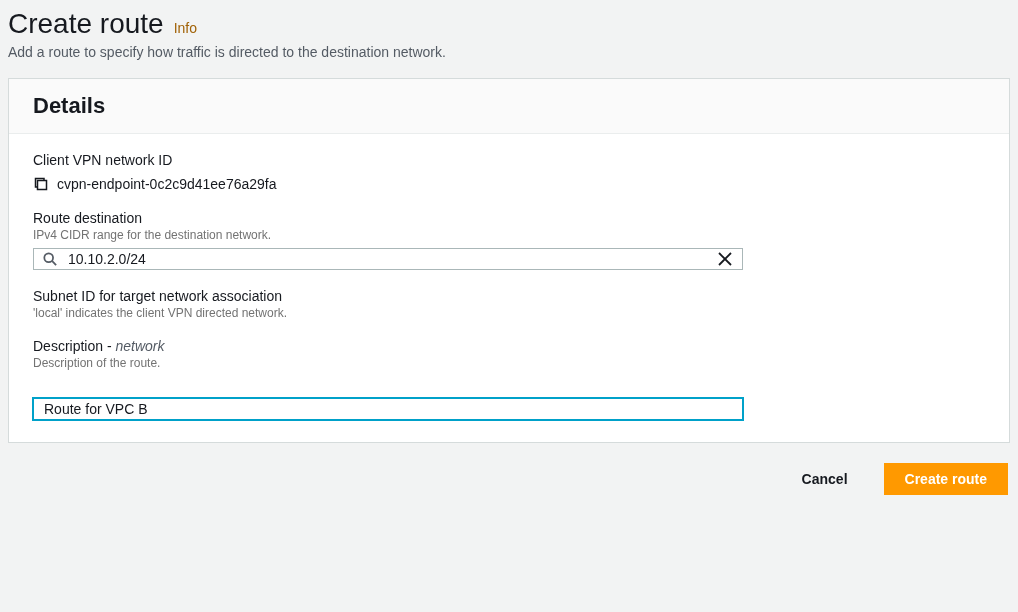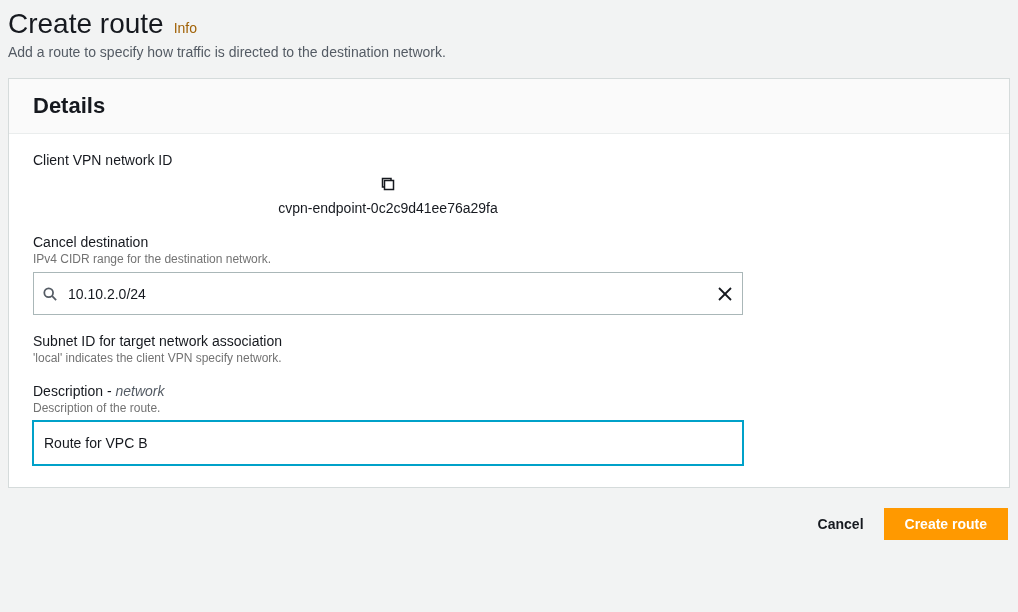--- a/index.html
+++ b/index.html
@@ -16,49 +16,49 @@
     .subtitle { font-size: 14px; color: #545b64; margin-bottom: 18px; }
     .panel { background: #fff; border: 1px solid #d5dbdb; }
     .panel-header { padding: 14px 24px; border-bottom: 1px solid #eaeded; background: #fafafa; }
     .panel-header h2 { font-size: 22px; font-weight: 700; color: #16191f; }
     .panel-body { padding: 18px 24px 22px; }
     .field { margin-bottom: 18px; max-width: 710px; }
     .field:last-child { margin-bottom: 0; }
     .field-label { font-size: 14px; color: #16191f; margin-bottom: 2px; }
     .field-hint { font-size: 12px; color: #737373; margin-bottom: 6px; }
     .optional { font-style: italic; color: #545b64; }
-    .copyable { display: flex; align-items: center; gap: 8px; margin-top: 8px; font-size: 14px; flex-direction: column; }
+    .copyable { display: flex; align-items: center; gap: 8px; margin-top: 8px; font-size: 14px; }
     .copy-icon { width: 16px; height: 16px; cursor: pointer; }
     .input-wrap { position: relative; }
     .text-input, .search-input, .select-input {
       width: 100%;
       border: 1px solid #aab7b8;
-      height: 43px;
+      height: 22px;
       font-size: 14px;
       color: #16191f;
       background: #fff;
     }
     .search-input { padding: 6px 34px 6px 34px; }
     .search-icon {
       position: absolute; left: 10px; top: 50%; transform: translateY(-50%);
       width: 14px; height: 14px; color: #545b64;
     }
     .clear-icon {
       position: absolute; right: 10px; top: 50%; transform: translateY(-50%);
       width: 16px; height: 16px; color: #16191f; cursor: pointer;
     }
     .select-input { padding: 6px 34px 6px 10px; appearance: none; cursor: pointer; }
     .dropdown-icon {
       position: absolute; right: 12px; top: 50%; transform: translateY(-50%);
       width: 0; height: 0; border-left: 5px solid transparent; border-right: 5px solid transparent;
       border-top: 6px solid #16191f; pointer-events: none;
     }
-    .text-input { padding: 21px 10px; }
+    .text-input { padding: 10px 10px; margin-top: 22px; }
     .text-input.focused { border: 1px solid #00a1c9; box-shadow: 0 0 0 1px #00a1c9; }
-    .footer { display: flex; justify-content: flex-end; gap: 0; margin-top: 20px; padding-right: 2px; }
+    .footer { display: flex; justify-content: flex-end; gap: 16px; margin-top: 20px; padding-right: 2px; }
     .btn { height: 32px; padding: 0 20px; font-size: 14px; font-weight: 700; cursor: pointer; border: none; }
     .btn-link { background: transparent; color: #16191f; }
     .btn-primary { background: #ff9900; color: #fff; border: 1px solid #ff9900; }
   </style>
 </head>
 <body>
 
 <div class="header-row">
   <h1>Create route</h1>
   <span class="info-link">Info</span>
@@ -76,38 +76,38 @@
       <div class="copyable">
         <svg class="copy-icon" viewBox="0 0 16 16" fill="none" stroke="#16191f" stroke-width="1.5">
           <rect x="4.5" y="4.5" width="9" height="9"></rect>
           <path d="M11 4.5V2.5H2.5V11H4.5"></path>
         </svg>
         <span>cvpn-endpoint-0c2c9d41ee76a29fa</span>
       </div>
     </div>
 
     <div class="field">
-      <div class="field-label">Cancel destination</div>
+      <div class="field-label">Route destination</div>
       <div class="field-hint">IPv4 CIDR range for the destination network.</div>
       <div class="input-wrap">
         <svg class="search-icon" viewBox="0 0 16 16" fill="none" stroke="#545b64" stroke-width="2">
           <circle cx="6.5" cy="6.5" r="5"></circle>
           <line x1="10.5" y1="10.5" x2="15" y2="15"></line>
         </svg>
         <input class="search-input" type="text" value="10.10.2.0/24" style="">
         <svg class="clear-icon" viewBox="0 0 16 16" stroke="#16191f" stroke-width="1.8">
           <line x1="2" y1="2" x2="14" y2="14"></line>
           <line x1="14" y1="2" x2="2" y2="14"></line>
         </svg>
       </div>
     </div>
 
     <div class="field">
       <div class="field-label">Subnet ID for target network association</div>
-      <div class="field-hint">'local' indicates the client VPN specify network.</div>
+      <div class="field-hint">'local' indicates the client VPN directed network.</div>
     </div>
 
     <div class="field">
       <div class="field-label">
         <span>Description</span><span> - </span><span class="optional">network</span>
       </div>
       <div class="field-hint">Description of the route.</div>
       <input class="text-input focused" type="text" value="Route for VPC B" style="">
     </div>
 

